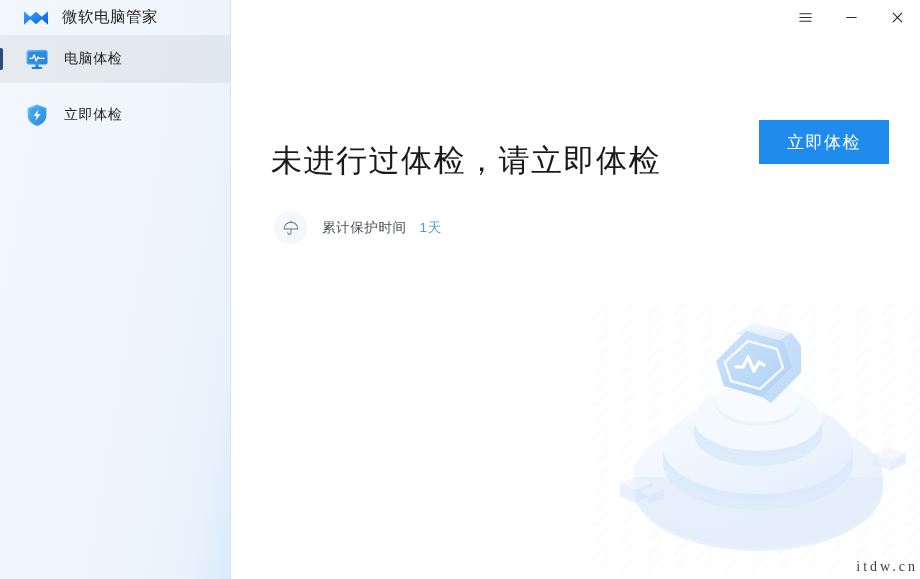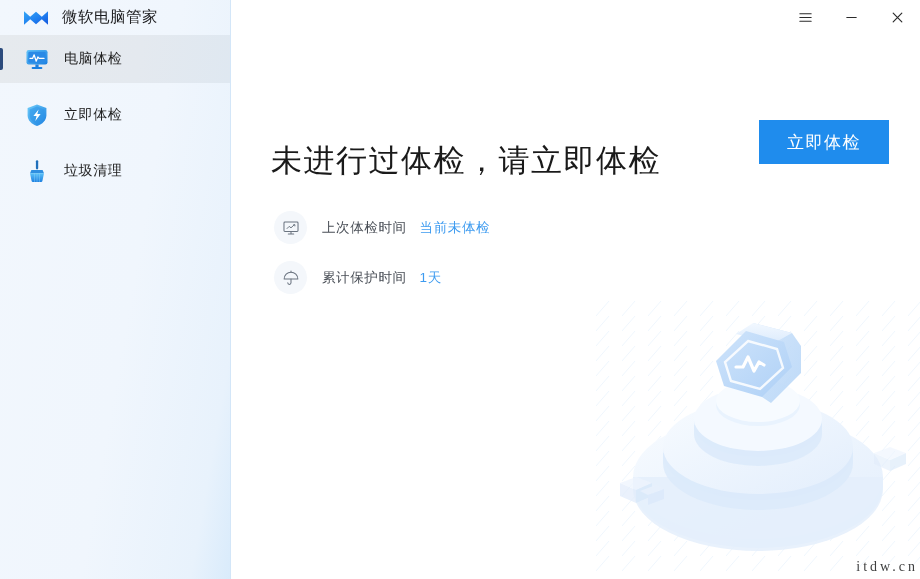--- a/index.html
+++ b/index.html
@@ -272,37 +272,20 @@
               </linearGradient>
             </defs>
             <path d="M13 2.4 L22.4 6 V13.2 C22.4 18.2 18.4 22.2 13 23.9 C7.6 22.2 3.6 18.2 3.6 13.2 V6 Z" fill="url(#gSh)"></path>
             <path d="M13 4.6 L20.4 7.4 V13.1 C20.4 17.1 17.3 20.4 13 21.8 C8.7 20.4 5.6 17.1 5.6 13.1 V7.4 Z" fill="#2d93e8" opacity="0.55"></path>
             <path d="M14.6 7.6 L9.4 14 h3.2 l-1.3 5 5.3 -7 h-3.3 z" fill="#ffffff"></path>
           </svg>
         </span>
         <span class="nav-label">立即体检</span>
       </div>
 
-      <div class="nav-item">
-        <span class="nav-icon">
-          <svg viewBox="0 0 26 26" width="26" height="26" xmlns="http://www.w3.org/2000/svg">
-            <defs>
-              <linearGradient id="gBr" x1="0" y1="0" x2="0" y2="1">
-                <stop offset="0%" stop-color="#5cc2f8"></stop>
-                <stop offset="100%" stop-color="#1d7fe0"></stop>
-              </linearGradient>
-            </defs>
-            <rect x="11.9" y="2.2" width="2.3" height="9.2" rx="1.1" fill="#1f6fbb"></rect>
-            <path d="M7.4 12 h11.2 l1.4 3.2 H6 Z" fill="#2f8fe0"></path>
-            <path d="M6 15.2 h14 l-1.6 7.9 c-0.1 0.6 -0.6 0.9 -1.2 0.9 H8.8 c-0.6 0 -1.1 -0.3 -1.2 -0.9 Z" fill="url(#gBr)"></path>
-            <path d="M10.6 15.2 v8.8 M13 15.2 v8.8 M15.4 15.2 v8.8" stroke="#8fd5fb" stroke-width="0.7" opacity="0.65"></path>
-          </svg>
-        </span>
-        <span class="nav-label">垃圾清理</span>
-      </div>
 
 
 
     </nav>
   </aside>
 
   <section class="main">
 
     <div class="winctl">
       <button class="winbtn">
@@ -321,32 +304,20 @@
         </svg>
       </button>
     </div>
 
     <h1 class="headline">未进行过体检，请立即体检</h1>
 
     <button class="cta">立即体检</button>
 
     <div class="info-list">
 
-      <div class="info-row">
-        <span class="info-bubble">
-          <svg viewBox="0 0 20 20" width="18" height="18" xmlns="http://www.w3.org/2000/svg">
-            <rect x="2.2" y="3.4" width="15.6" height="10.4" rx="1" fill="none" stroke="#6b7480" stroke-width="1.15"></rect>
-            <path d="M5.6 10.6 L8 8.2 L10 9.8 L13.6 6.4" fill="none" stroke="#6b7480" stroke-width="1.1" stroke-linecap="round" stroke-linejoin="round"></path>
-            <path d="M13 6.4 h1.3 v1.3" fill="none" stroke="#6b7480" stroke-width="1.1" stroke-linecap="round" stroke-linejoin="round"></path>
-            <path d="M10 13.8 v2.6 M7 16.6 h6" stroke="#6b7480" stroke-width="1.15" stroke-linecap="round"></path>
-          </svg>
-        </span>
-        <span class="info-label">上次体检时间</span>
-        <span class="info-value">当前未体检</span>
-      </div>
 
       <div class="info-row">
         <span class="info-bubble">
           <svg viewBox="0 0 20 20" width="18" height="18" xmlns="http://www.w3.org/2000/svg">
             <path d="M2.4 11.2 C2.4 6.9 5.8 3.6 10 3.6 C14.2 3.6 17.6 6.9 17.6 11.2 Z" fill="none" stroke="#6b7480" stroke-width="1.15" stroke-linejoin="round"></path>
             <path d="M10 2.3 v1.4" stroke="#6b7480" stroke-width="1.1" stroke-linecap="round"></path>
             <path d="M10 11.2 v4.2 c0 1 -0.8 1.8 -1.8 1.8 c-1 0 -1.8 -0.8 -1.8 -1.8" fill="none" stroke="#6b7480" stroke-width="1.15" stroke-linecap="round" stroke-linejoin="round"></path>
           </svg>
         </span>
         <span class="info-label">累计保护时间</span>

